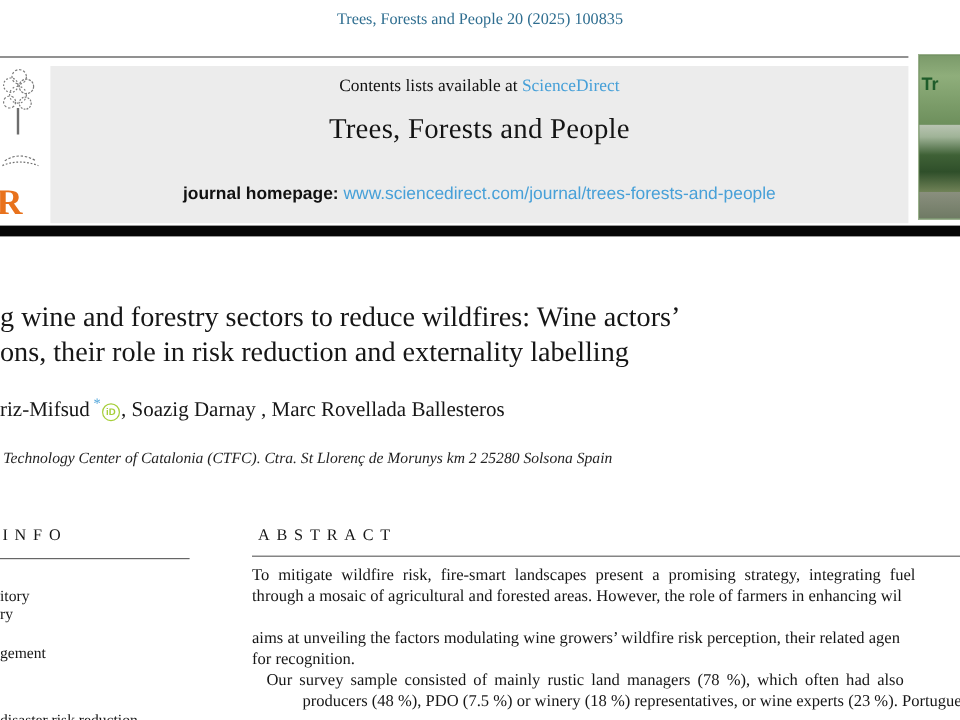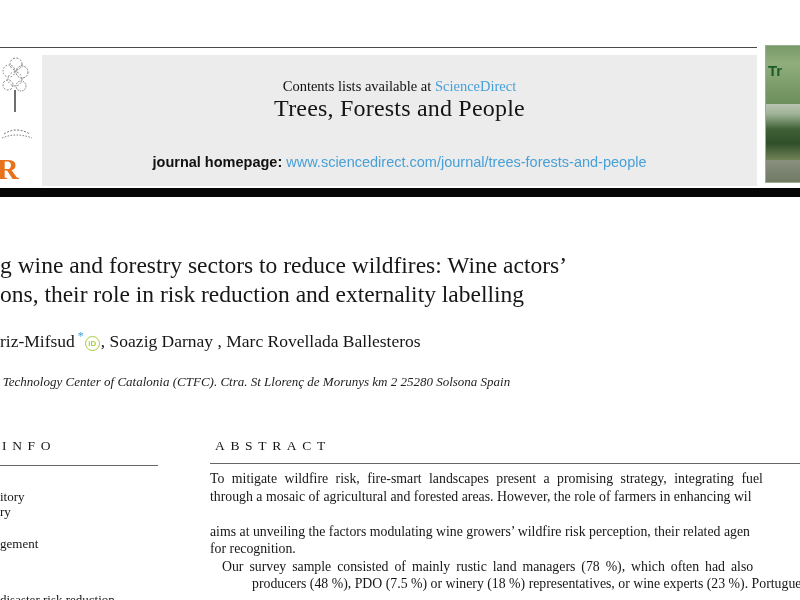--- a/index.html
+++ b/index.html
@@ -14,21 +14,21 @@
   .top-rule{position:absolute;top:47px;left:0;width:757px;height:1px;background:#4a4a4a;}
 
   
   .logo{position:absolute;top:54px;left:0;width:38px;height:132px;}
   .logo svg{position:absolute;top:0;left:-6px;}
   .logo .letter{position:absolute;left:-3px;top:98px;font-size:30px;font-weight:bold;
                 color:#e8721c;font-family:"Liberation Serif",serif;}
 
   
   .hbox{position:absolute;top:55px;left:42px;width:715px;height:131px;background:#ececec;}
-  .contents-line{position:absolute;top:9px;left:0;width:100%;text-align:center;font-size:14.5px;color:#111;margin-top:14px;}
+  .contents-line{position:absolute;top:9px;left:0;width:100%;text-align:center;font-size:14.5px;color:#111;}
   .link{color:#47a0d8;text-decoration:none;cursor:pointer;}
   .journal-title{position:absolute;top:40px;left:0;width:100%;text-align:center;
                  font-size:24px;color:#141414;letter-spacing:0.2px;}
   .homepage-line{position:absolute;top:99px;left:0;width:100%;text-align:center;
                  font-family:"Liberation Sans",sans-serif;font-size:14.5px;font-weight:bold;color:#111;}
   .homepage-line .url{font-weight:normal;}
 
   
   .cover{position:absolute;top:45px;left:765px;width:35px;height:136px;overflow:hidden;
          background:#5d8050;border:1px solid #9ab08c;}
@@ -77,20 +77,21 @@
   .ws-med{word-spacing:2.5px;}
   .indent{padding-left:12px;}
   .l1{top:471px;} .l2{top:488.5px;} .l3{top:506px;} .l4{top:523.5px;}
   .l5{top:541px;} .l6{top:558.5px;} .l7{top:576px;margin-left:42px;}
 </style>
 </head>
 <body>
 
 <div id="page">
 
+  <div class="citation">Trees, Forests and People 20 (2025) 100835</div>
   <div class="top-rule"></div>
 
   <div class="logo">
     <svg width="44" height="100" viewBox="0 0 44 100">
       <g fill="none" stroke="#7d7d7d" stroke-width="1">
         <circle cx="22" cy="10" r="6" stroke-dasharray="2 1.5"></circle>
         <circle cx="15" cy="17" r="6" stroke-dasharray="1.5 1.5"></circle>
         <circle cx="28" cy="18" r="6" stroke-dasharray="2 1"></circle>
         <circle cx="21" cy="25" r="7" stroke-dasharray="1.5 2"></circle>
         <circle cx="14" cy="31" r="5" stroke-dasharray="2 1.5"></circle>

